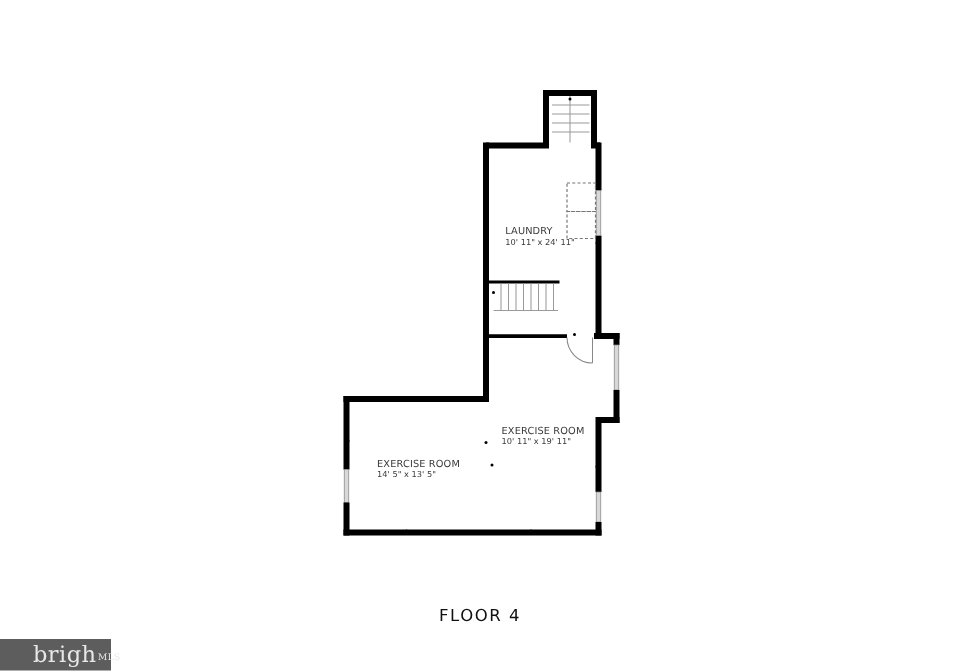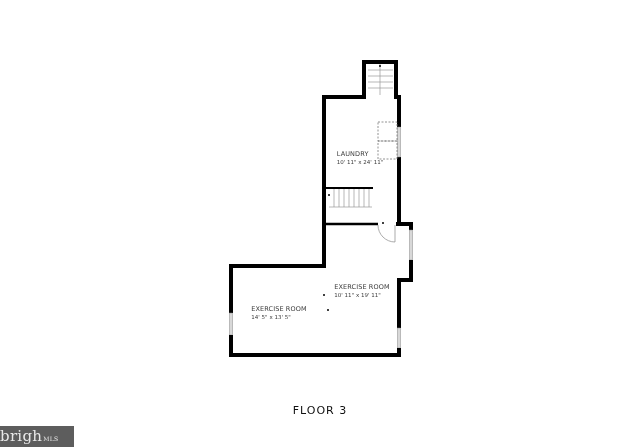--- a/index.html
+++ b/index.html
@@ -2,21 +2,21 @@
 <html><head>
 <meta charset="utf-8">
 <style>
   html, body { margin:0; padding:0; background:#ffffff; }
   body { width:640px; height:447px; position:relative; overflow:hidden; font-family:"DejaVu Sans", sans-serif; }
   #plan { position:absolute; left:0; top:0; width:640px; height:447px; }
   .room-label { position:absolute; color:#3a3a3a; font-family:"DejaVu Sans", sans-serif; line-height:1.2; white-space:nowrap; transform:translateX(-50%); }
   .room-label .name { font-size:6.5px; letter-spacing:0.1px; }
   .room-label .dims { font-size:5.5px; }
   .floor-title { position:absolute; left:320px; top:404px; transform:translateX(-50%); font-family:"DejaVu Sans", sans-serif; font-size:11px; letter-spacing:1px; color:#111; white-space:nowrap; }
-  .watermark { position:absolute; left:0; top:426px; width:74px; height:21px; background:#5d5d5d; color:#e8e8e8; display:flex; align-items:center; padding-left:0; box-sizing:border-box; }
+  .watermark { position:absolute; left:0; top:426px; width:74px; height:21px; background:#5d5d5d; color:#e8e8e8; display:flex; align-items:center; padding-left:22px; box-sizing:border-box; }
   .watermark .wm-main { font-family:"DejaVu Serif", serif; font-size:15px; letter-spacing:0.3px; line-height:1; }
   .watermark .wm-sub { font-family:"DejaVu Serif", serif; font-size:6px; margin-left:1px; margin-top:4px; letter-spacing:0.3px; }
 </style>
 </head>
 <body>
 
 <svg id="plan" viewBox="0 0 640 447" xmlns="http://www.w3.org/2000/svg">
 
   <g>
     <path d="M324 97 L364 97 L364 62 L396 62 L396 97 L400 97" fill="none" stroke="#000" stroke-width="4"></path>
@@ -102,18 +102,18 @@
 <div class="room-label" style="left:362px; top:284px;">
   <div class="name">EXERCISE ROOM</div>
   <div class="dims">10' 11" x 19' 11"</div>
 </div>
 
 <div class="room-label" style="left:279px; top:306px;">
   <div class="name">EXERCISE ROOM</div>
   <div class="dims">14' 5" x 13' 5"</div>
 </div>
 
-<div class="floor-title">FLOOR 3</div>
+<div class="floor-title">FLOOR 4</div>
 
 <div class="watermark">
   <span class="wm-main">brigh</span>
   <span class="wm-sub">MLS</span>
 </div>
 
 </body></html>

